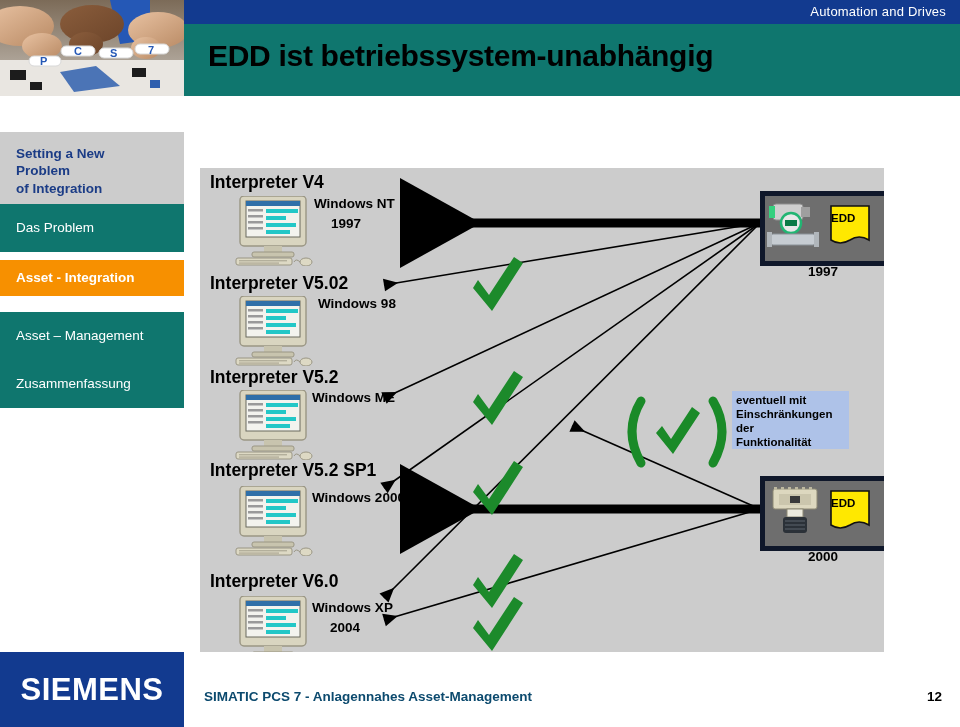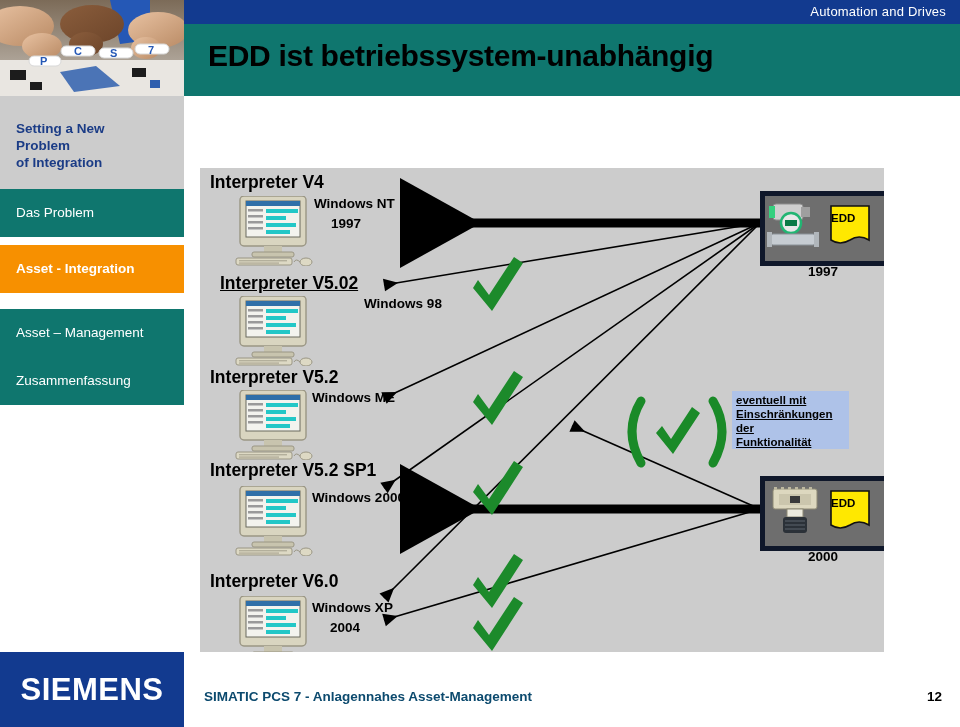--- a/index.html
+++ b/index.html
@@ -52,26 +52,26 @@
     box-sizing:border-box;
     width:184px;
     display:flex;align-items:center;
     padding-left:16px;
     color:#ffffff;
     font-size:13.5px;
     line-height:1.28;
   }
   .nav-head{
     background:#cccccc;color:#1b3c86;font-weight:bold;
-    height:93px;align-items:flex-start;padding-top:6px;
-    flex-direction:column;justify-content:center;
+    height:72px;align-items:flex-start;padding-top:6px;
+    flex-direction:column;justify-content:center;margin-top:36px;
   }
   .nav-head span{display:block;}
   .nav-blue{background:#0f766e;height:48px;}
-  .nav-orange{background:#f79000;height:48px;font-weight:bold;}
+  .nav-orange{background:#f79000;height:36px;font-weight:bold;}
   .nav-sep{background:#ffffff;height:8px;width:184px;}
 
   
   #siemens-logo{
     position:absolute;left:0;top:652px;width:184px;height:75px;
     background:#123a8f;display:flex;align-items:center;justify-content:center;
   }
   #siemens-word{
     color:#fff;font-size:31px;font-weight:bold;letter-spacing:.5px;
   }
@@ -115,21 +115,21 @@
   .edd-year{
     position:absolute;font-size:13.5px;font-weight:bold;color:#000;
   }
 
   
   #note-box{
     position:absolute;left:532px;top:223px;width:117px;height:58px;
     background:#aec2e8;
     padding:2px 4px 0 4px;
     box-sizing:border-box;
-    font-size:11.5px;font-weight:bold;color:#000;line-height:1.22;text-decoration:underline;
+    font-size:11.5px;font-weight:bold;color:#000;line-height:1.22;
   }
 
   
   #overlay{position:absolute;left:0;top:0;width:684px;height:508px;}
 
   .monitor{position:absolute;}
 </style>
 </head>
 <body>
 
@@ -280,21 +280,21 @@
           <rect x="9" y="64" width="48" height="1.4"></rect>
           <rect x="9" y="66.4" width="40" height="1.4"></rect>
         </g>
       <ellipse cx="76" cy="66" rx="6" ry="4" fill="#ddd9c4" stroke="#9a9684"></ellipse>
       <path d="M70 66 q-4 -4 -6 0" stroke="#9a9684" fill="none"></path>
     </svg>
   </div>
   <div class="os-label" style="left:114px;top:28px;">Windows NT</div>
   <div class="year-label" style="left:131px;top:48px;">1997</div>
 
-  <div class="interp-title" style="left:20px;top:105px;text-decoration:underline;">Interpreter V5.02</div>
+  <div class="interp-title" style="left:10px;top:105px;">Interpreter V5.02</div>
   <div class="monitor" style="left:30px;top:128px;">
     <svg width="92" height="70" viewBox="0 0 92 70">
       <rect x="10" y="0" width="66" height="50" rx="4" fill="#d9d5c0" stroke="#9a9684" stroke-width="1.4"></rect>
       <rect x="16" y="5" width="54" height="36" fill="#f3f3ee" stroke="#6a6a5e"></rect>
       <rect x="16" y="5" width="54" height="5" fill="#2f6fa8"></rect>
       <g fill="#23c7c7">
           <rect x="36" y="13" width="32" height="4"></rect>
           <rect x="36" y="20" width="20" height="4"></rect>
           <rect x="36" y="27" width="30" height="4"></rect>
           <rect x="36" y="34" width="24" height="4"></rect>
@@ -309,21 +309,21 @@
       <rect x="22" y="56" width="42" height="5" rx="2" fill="#c8c4ae" stroke="#9a9684"></rect>
       <rect x="6" y="62" width="56" height="7" rx="2" fill="#ddd9c4" stroke="#9a9684"></rect>
       <g fill="#b3af9b">
           <rect x="9" y="64" width="48" height="1.4"></rect>
           <rect x="9" y="66.4" width="40" height="1.4"></rect>
         </g>
       <ellipse cx="76" cy="66" rx="6" ry="4" fill="#ddd9c4" stroke="#9a9684"></ellipse>
       <path d="M70 66 q-4 -4 -6 0" stroke="#9a9684" fill="none"></path>
     </svg>
   </div>
-  <div class="os-label" style="left:118px;top:128px;margin-left:46px;">Windows 98</div>
+  <div class="os-label" style="left:118px;top:128px;">Windows 98</div>
 
   <div class="interp-title" style="left:10px;top:199px;">Interpreter V5.2</div>
   <div class="monitor" style="left:30px;top:222px;">
     <svg width="92" height="70" viewBox="0 0 92 70">
       <rect x="10" y="0" width="66" height="50" rx="4" fill="#d9d5c0" stroke="#9a9684" stroke-width="1.4"></rect>
       <rect x="16" y="5" width="54" height="36" fill="#f3f3ee" stroke="#6a6a5e"></rect>
       <rect x="16" y="5" width="54" height="5" fill="#2f6fa8"></rect>
       <g fill="#23c7c7">
           <rect x="36" y="13" width="32" height="4"></rect>
           <rect x="36" y="20" width="20" height="4"></rect>

